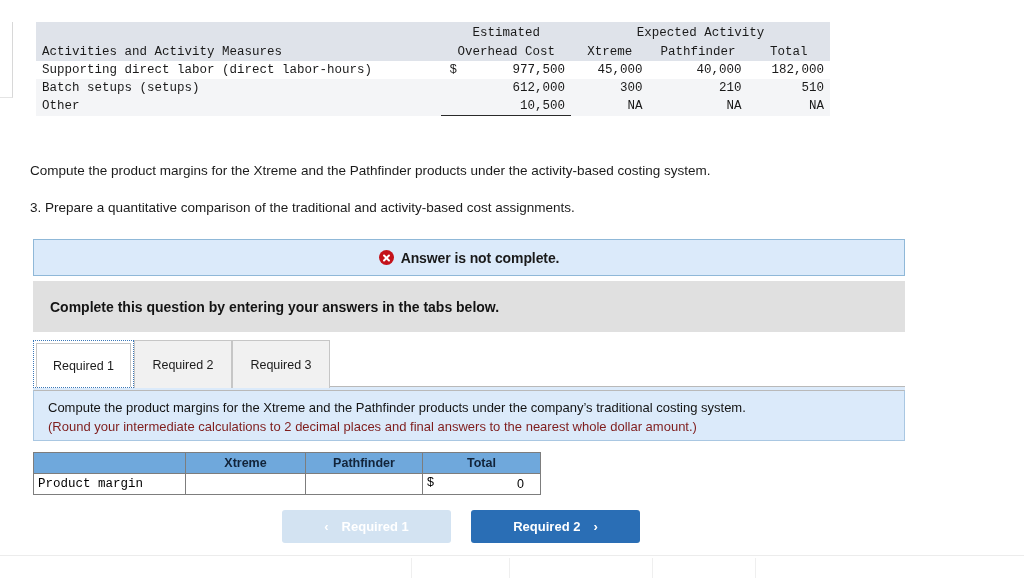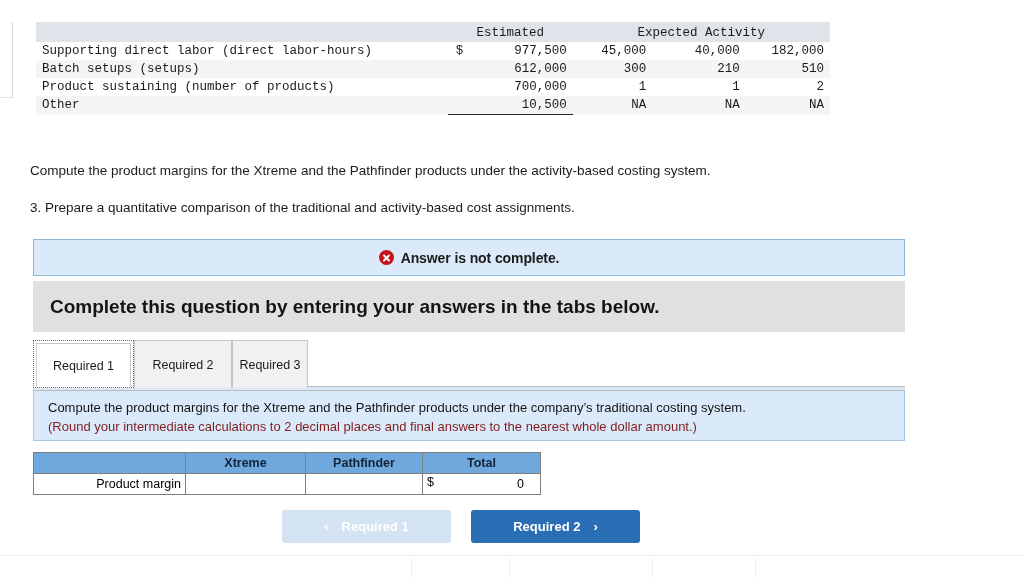--- a/index.html
+++ b/index.html
@@ -125,21 +125,21 @@
     top: 281px;
     width: 872px;
     height: 51px;
     background: #e0e0e0;
     box-sizing: border-box;
     display: flex;
     align-items: center;
   }
   .graybar-text {
     margin-left: 17px;
-    font-size: 19px;
+    font-size: 14px;
     font-weight: bold;
     color: #141414;
   }
 
   
   .tabstrip {
     position: absolute;
     left: 33px;
     top: 340px;
     width: 872px;
@@ -169,21 +169,21 @@
     left: 2px; top: 2px; right: 2px; bottom: 0px;
     border: 1px solid #c6c6c6;
     border-bottom: none;
     background: #ffffff;
     display: flex;
     align-items: center;
     justify-content: center;
   }
   #tab-0 { left: 0px;   width: 101px; }
   #tab-1 { left: 101px; width: 98px; }
-  #tab-2 { left: 199px; width: 76px; }
+  #tab-2 { left: 199px; width: 98px; }
   .tabstrip-fill {
     position: absolute;
     left: 0;
     top: 46px;
     width: 872px;
     height: 4px;
     background: #dbeafa;
     border-top: 1px solid #b9b9b9;
     box-sizing: border-box;
   }
@@ -226,21 +226,21 @@
     background: #6fa8dc;
     color: #12243a;
     font-weight: bold;
     text-align: center;
   }
   .answer .col-label { width: 152px; }
   .answer .col-x { width: 120px; }
   .answer .col-p { width: 117px; }
   .answer .col-t { width: 118px; }
   .answer tbody td { background: #ffffff; }
-  .answer .cell-label { text-align: right; }
+  .answer .cell-label { text-align: left; font-family: Liberation Mono, monospace; }
   .answer .cell-total {
     position: relative;
     text-align: right;
     padding-right: 16px;
   }
   .answer .cell-total .dollar {
     position: absolute;
     left: 4px;
     top: 1px;
   }
@@ -308,42 +308,42 @@
 
 <div class="left-stub"></div>
 
 <table class="exhibit">
   <thead>
     <tr class="hdr-top">
       <td class="c-label"></td>
       <td class="c-cost ctr">Estimated</td>
       <td class="ctr" colspan="3">Expected Activity</td>
     </tr>
+    <tr>
+      <td class="c-label">Activities and Activity Measures</td>
+      <td class="c-cost ctr">Overhead Cost</td>
+      <td class="c-x ctr">Xtreme</td>
+      <td class="c-p ctr">Pathfinder</td>
+      <td class="c-t ctr">Total</td>
+    </tr>
   </thead>
   <tbody>
     <tr>
       <td class="c-label">Supporting direct labor (direct labor-hours)</td>
       <td class="c-cost money-cell"><span class="dollar">$</span><span>977,500</span></td>
       <td class="c-x">45,000</td>
       <td class="c-p">40,000</td>
       <td class="c-t">182,000</td>
     </tr>
     <tr class="rowshade">
       <td class="c-label">Batch setups (setups)</td>
       <td class="c-cost money-cell"><span class="dollar"></span><span>612,000</span></td>
       <td class="c-x">300</td>
       <td class="c-p">210</td>
       <td class="c-t">510</td>
-    </tr>
-    <tr>
-      <td class="c-label">Product sustaining (number of products)</td>
-      <td class="c-cost money-cell"><span class="dollar"></span><span>700,000</span></td>
-      <td class="c-x">1</td>
-      <td class="c-p">1</td>
-      <td class="c-t">2</td>
     </tr>
     <tr class="rowshade">
       <td class="c-label">Other</td>
       <td class="c-cost money-cell ul-single"><span class="dollar"></span><span>10,500</span></td>
       <td class="c-x">NA</td>
       <td class="c-p">NA</td>
       <td class="c-t">NA</td>
     </tr>
     <tr class="spacer-row">
       <td></td>

